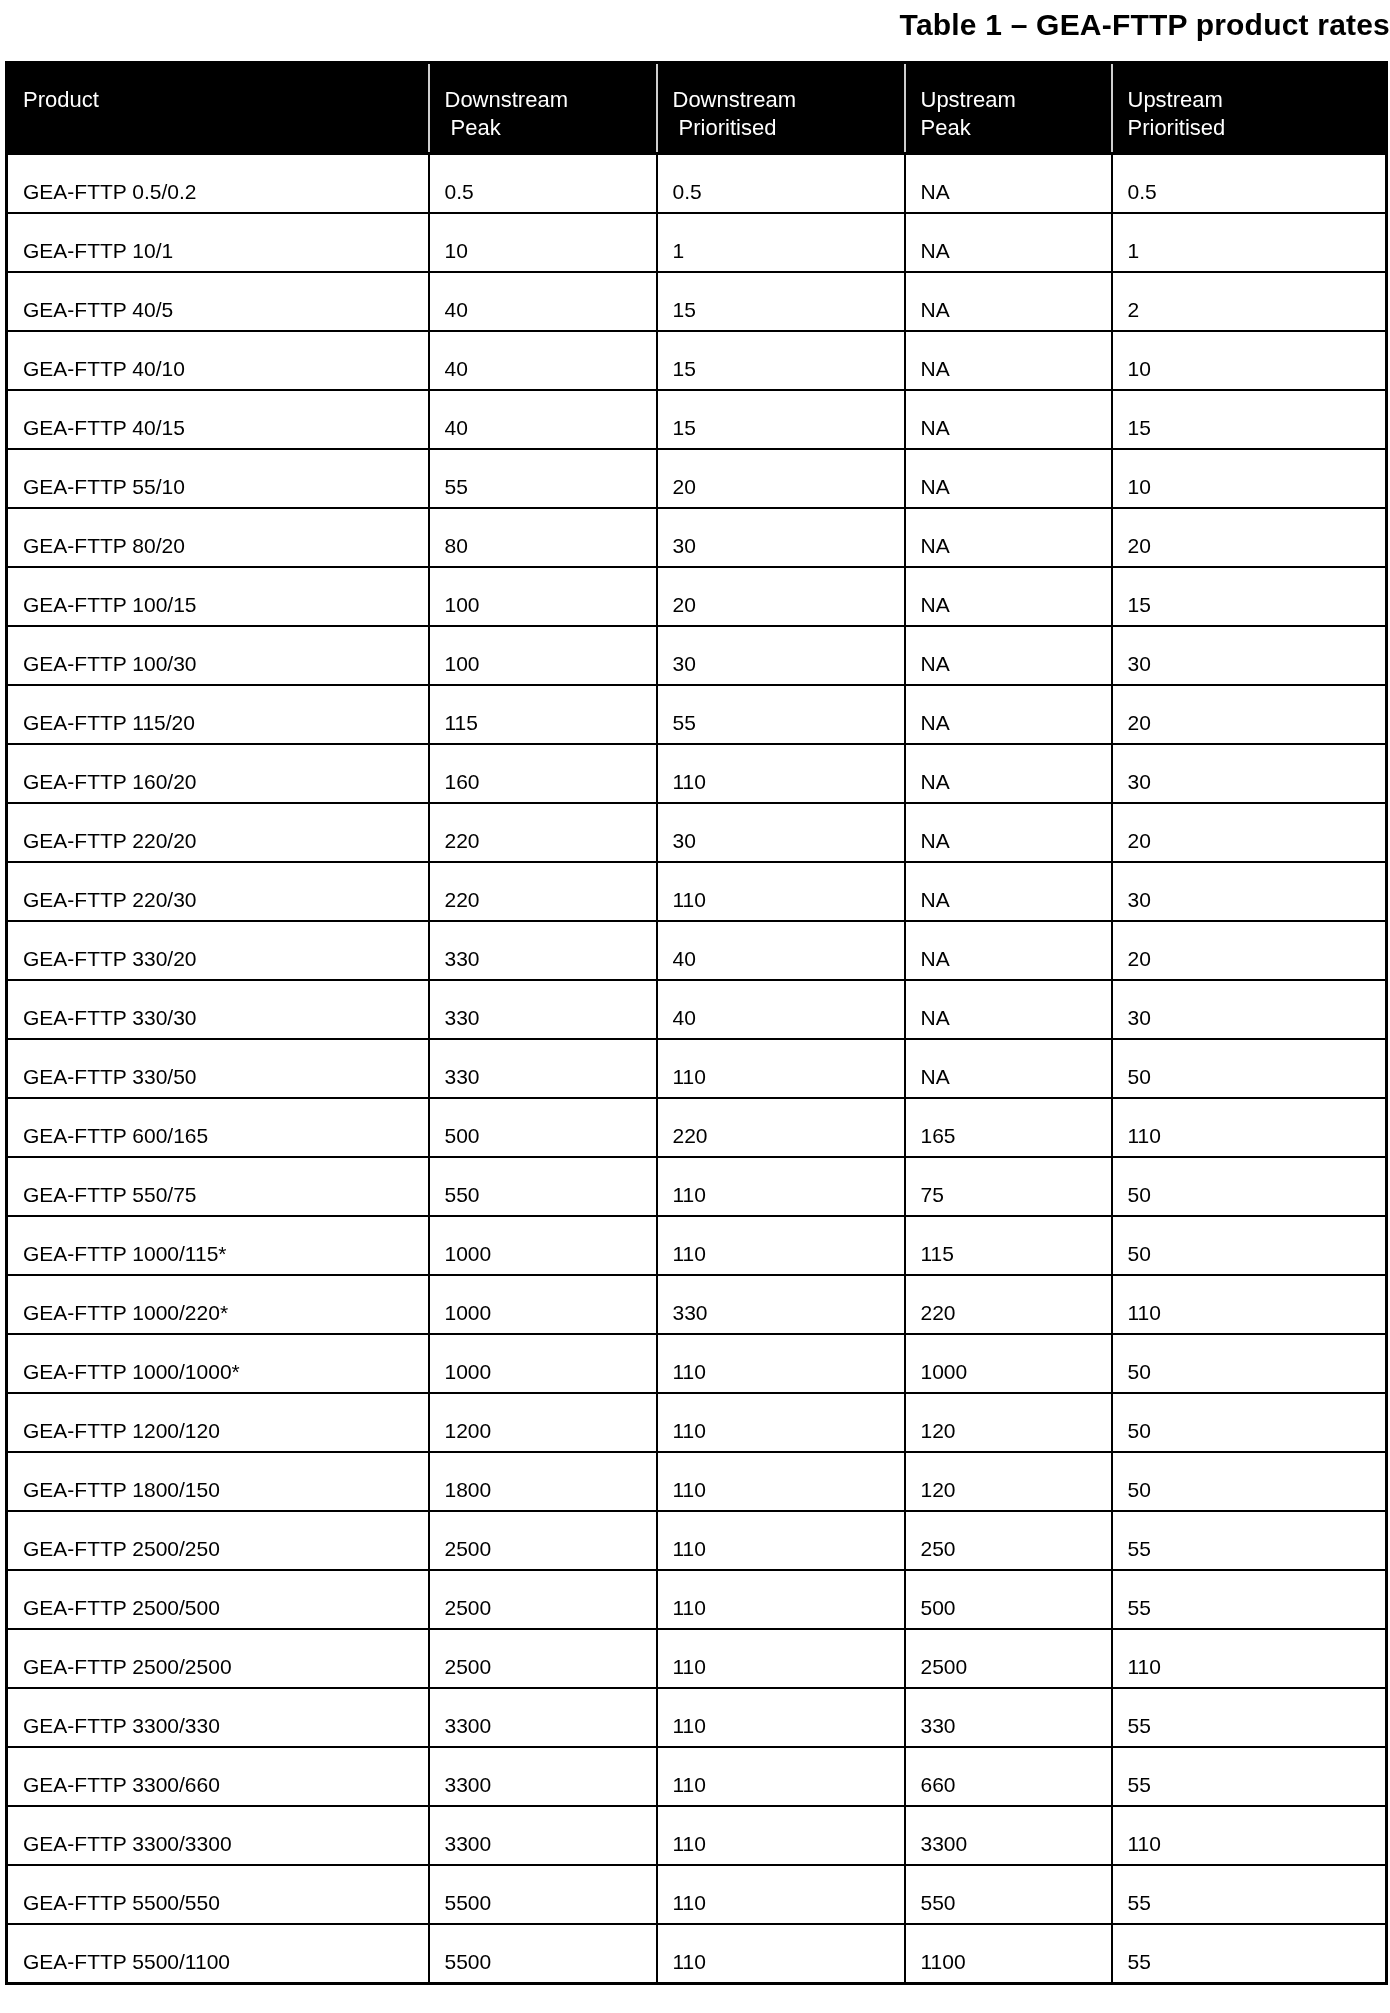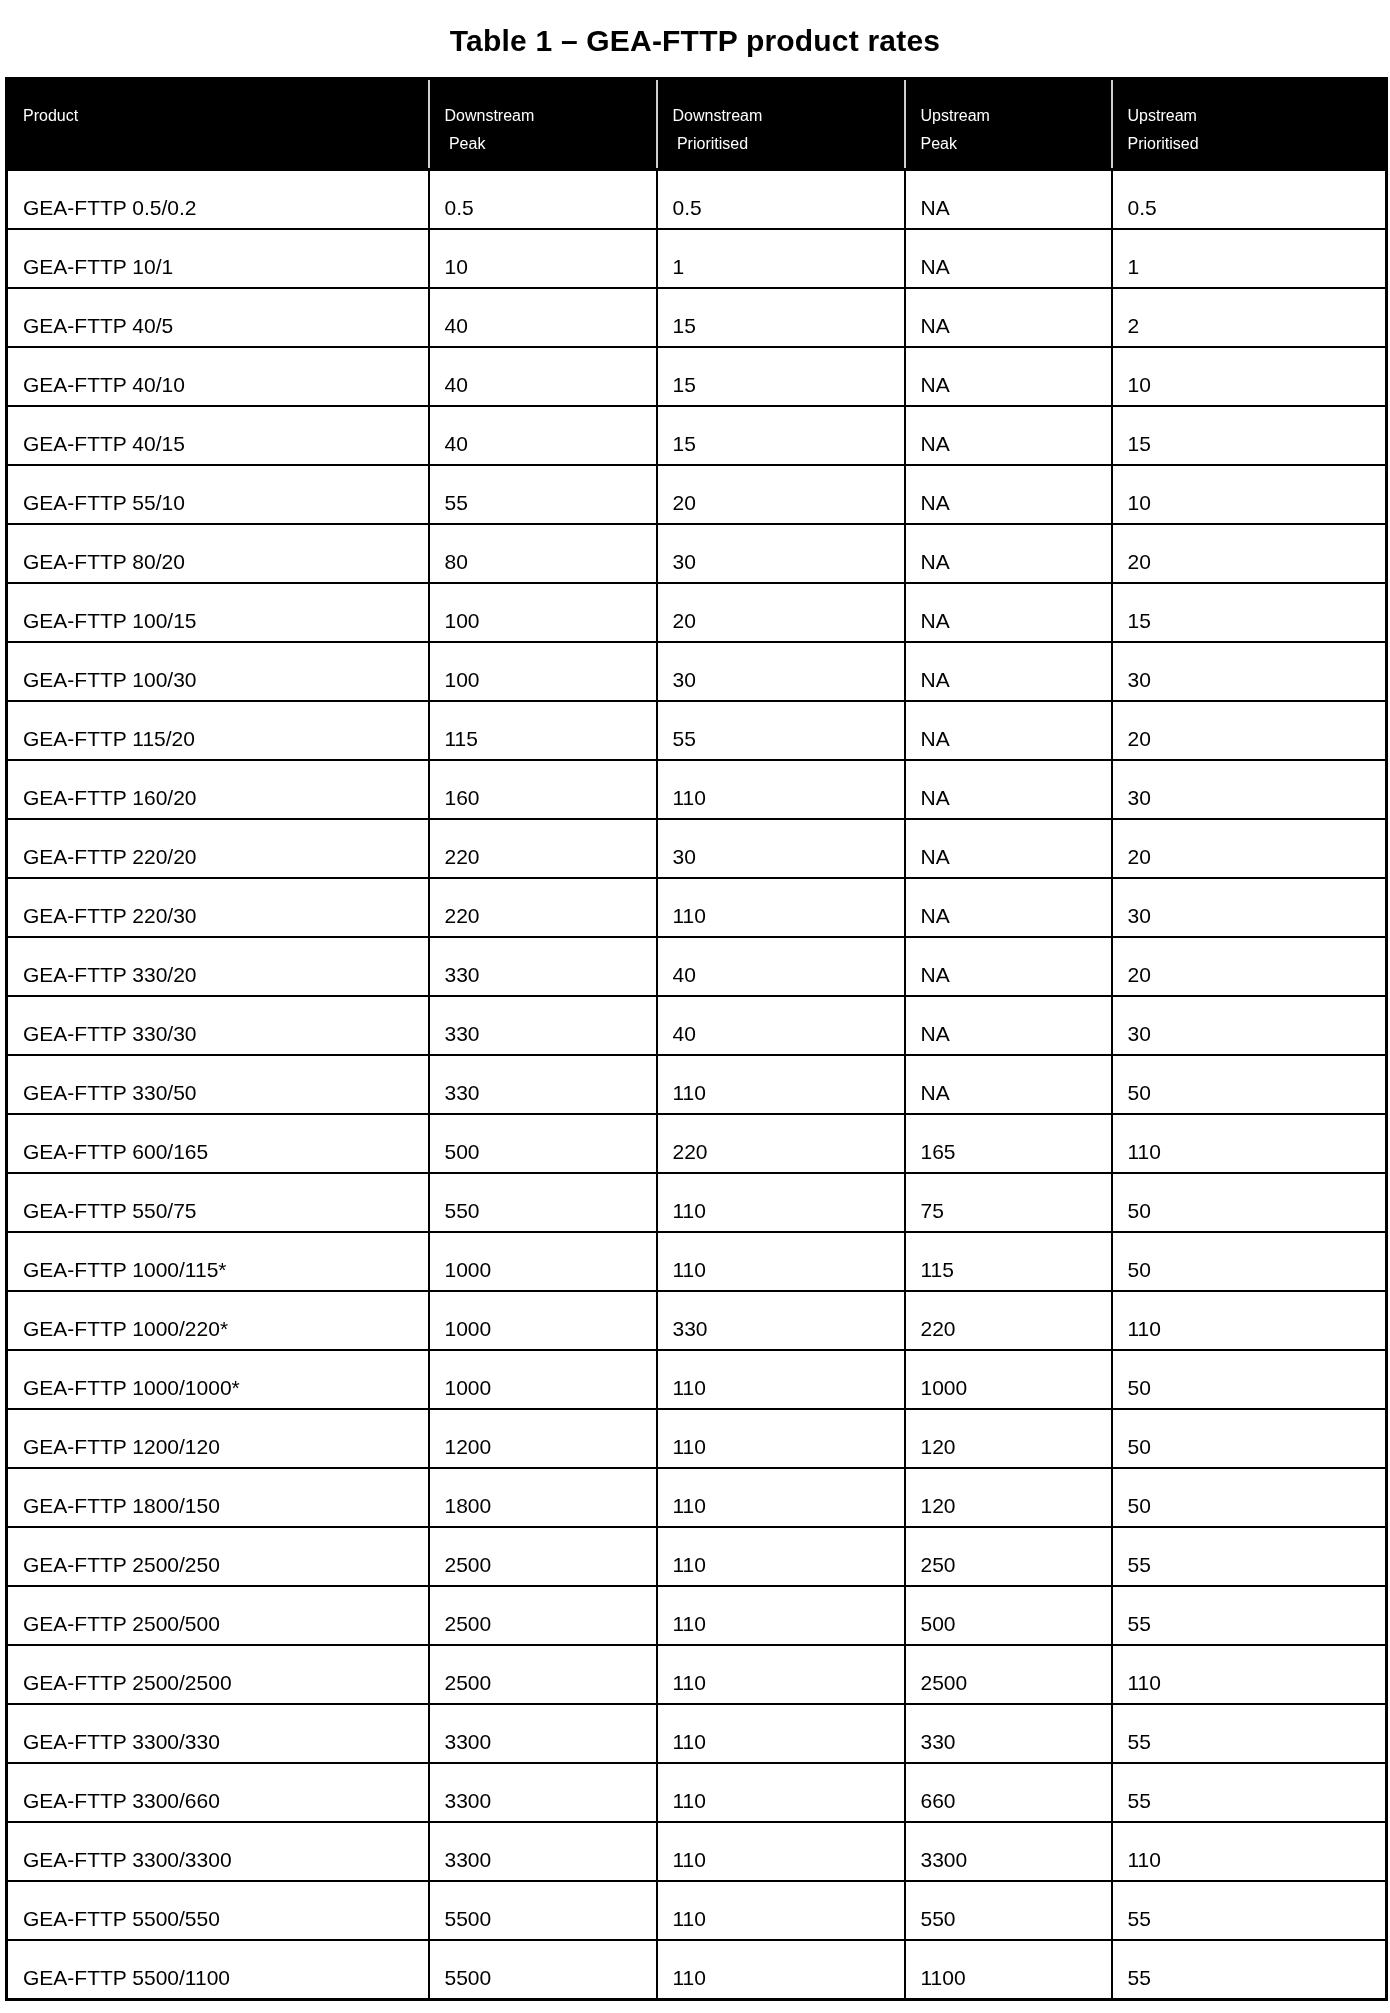--- a/index.html
+++ b/index.html
@@ -9,22 +9,22 @@
     width: 1390px;
     font-family: "Liberation Sans", sans-serif;
   }
   .page {
     width: 1390px;
     height: 2013px;
     overflow: hidden;
     background: #ffffff;
   }
   .page-title {
-    margin: 23px 0 0 0;
-    text-align: center;
+    margin: 7px 0 0 0;
+    text-align: right;
     font-size: 30px;
     line-height: 36px;
     font-weight: 700;
     color: #000000;
     letter-spacing: 0.2px;
   }
   table.rates {
     border-collapse: collapse;
     table-layout: fixed;
     width: 1380px;
@@ -33,21 +33,21 @@
   }
   col.c-product      { width: 422px; }
   col.c-ds-peak      { width: 228px; }
   col.c-ds-prior     { width: 248px; }
   col.c-us-peak      { width: 207px; }
   col.c-us-prior     { width: 275px; }
 
   thead th {
     background: #000000;
     color: #ffffff;
-    font-size: 16px;
+    font-size: 22px;
     font-weight: 400;
     text-align: left;
     vertical-align: top;
     white-space: pre-line;
     line-height: 28px;
     padding: 22px 6px 10px 15px;
     border-left: 2px solid #cfcfcf;
     border-right: 2px solid #cfcfcf;
     border-top: 3px solid #000000;
     border-bottom: 3px solid #000000;

